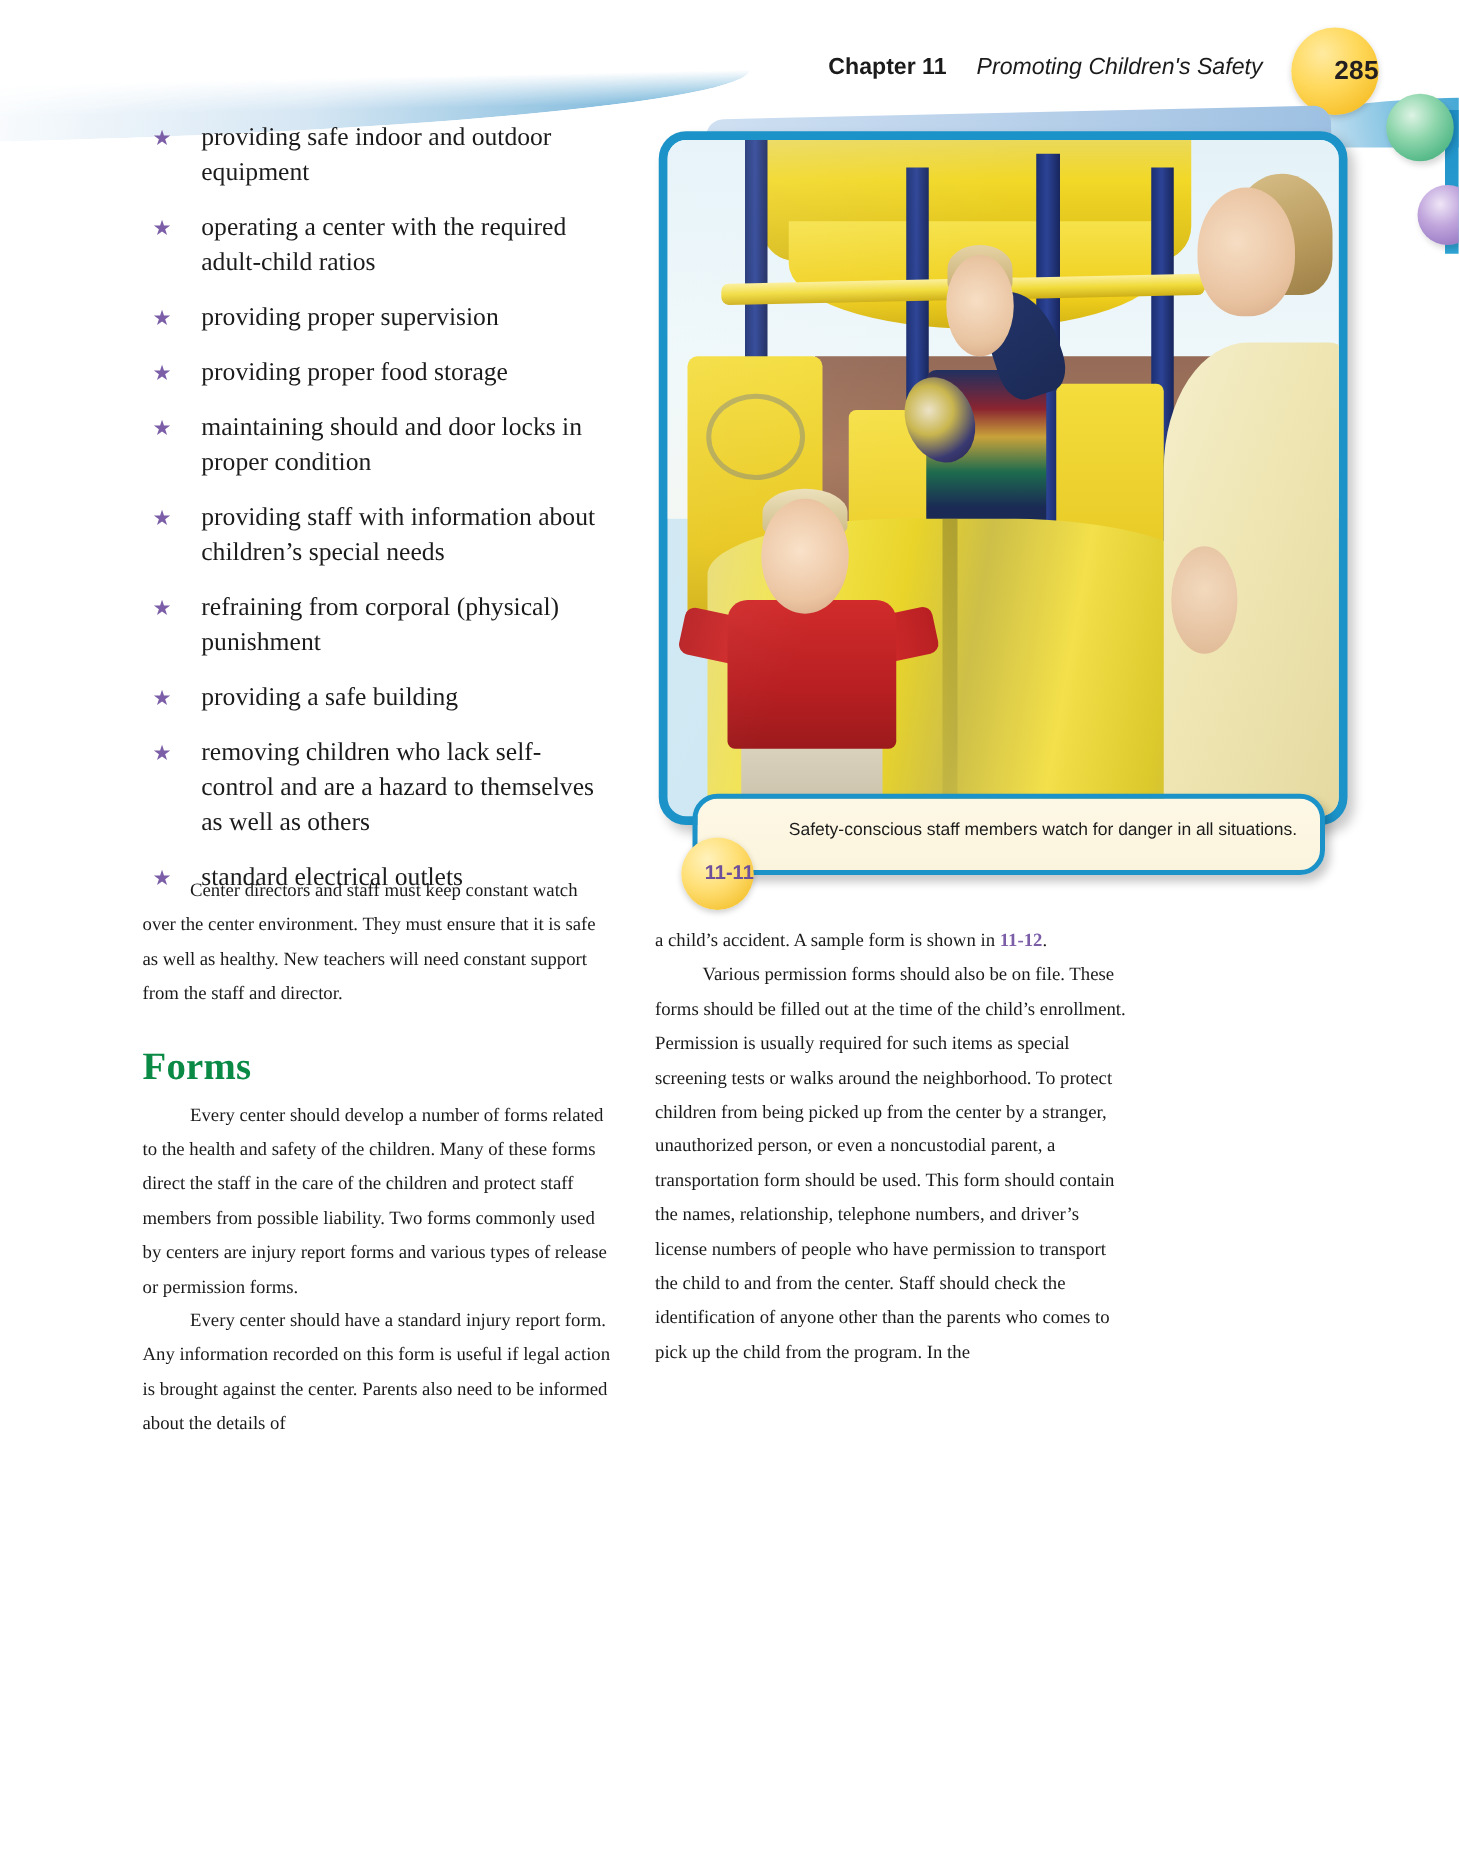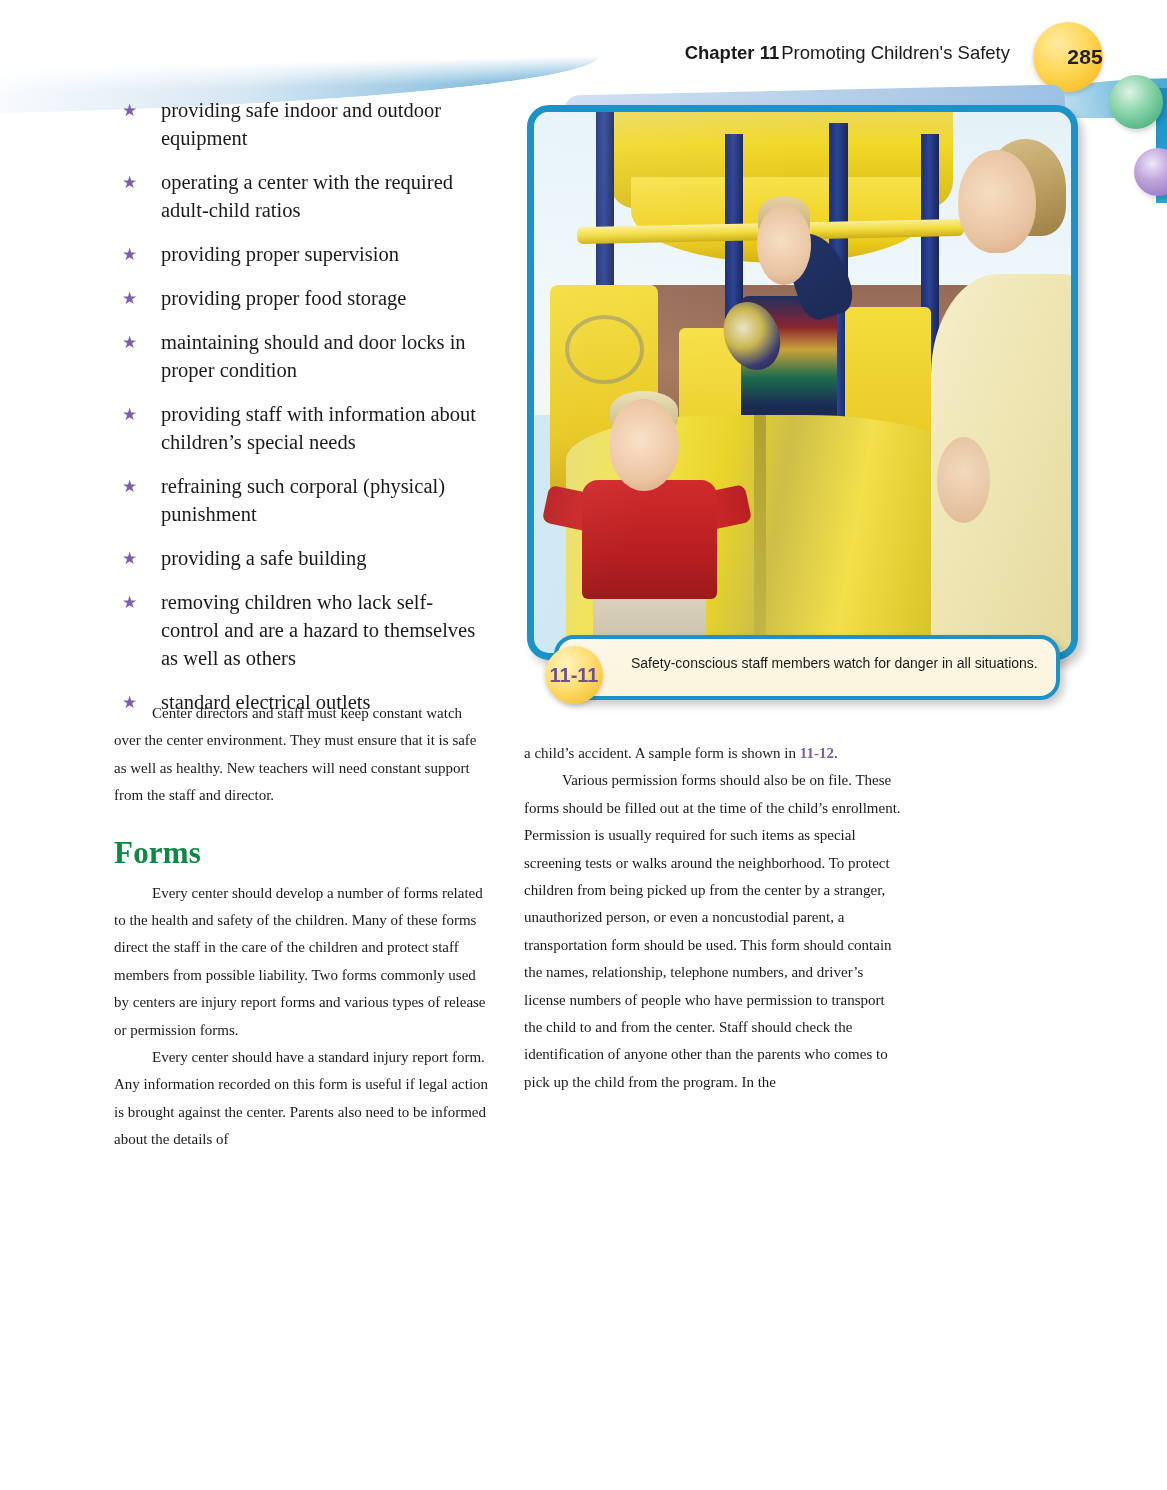--- a/index.html
+++ b/index.html
@@ -92,21 +92,21 @@
     left: 0;
     top: 42px;
     width: 1010px;
     text-align: right;
     font-family: "Liberation Sans", sans-serif;
     font-size: 18.5px;
     color: #1b1b1b;
     white-space: nowrap;
   }
   .running-head .chapter-label { font-weight: bold; }
-  .running-head .chapter-title { margin-left: 2px; }
+  .running-head .chapter-title { margin-left: 24px; font-style: italic; }
 
   
   .col-left {
     position: absolute;
     left: 114px;
     top: 96px;
     width: 372px;
   }
   .col-left-lower {
     position: absolute;
@@ -369,32 +369,32 @@
   }
   .caption-text {
     font-family: "Liberation Sans", sans-serif;
     font-size: 14px;
     line-height: 25px;
     color: #1b1b1b;
   }
   .caption-badge {
     position: absolute;
     left: 40px;
-    top: 566px;
+    top: 590px;
     width: 58px;
     height: 58px;
     border-radius: 50%;
     background: radial-gradient(circle at 36% 30%, #fff2bd 0%, #ffdf75 44%, #f6c63a 78%, #e8b120 100%);
     box-shadow: 0 2px 5px rgba(0,0,0,.2);
     display: flex;
     align-items: center;
-    justify-content: center;
+    justify-content: flex-end;
     font-family: "Liberation Sans", sans-serif;
     font-weight: bold;
-    font-size: 20px;
+    font-size: 16px;
     color: #6d4f9c;
   }
 </style>
 </head>
 <body>
 
 <div class="deco-swoosh-left"></div>
 <div class="deco-swoosh-right"></div>
 <div class="deco-bar-right"></div>
 <div class="sphere-green"></div>
@@ -408,21 +408,21 @@
 </div>
 
 <div class="col-left">
   <ul class="bullets">
     <li><span class="star-icon">★</span><span>providing safe indoor and outdoor equipment</span></li>
     <li><span class="star-icon">★</span><span>operating a center with the required adult-child ratios</span></li>
     <li><span class="star-icon">★</span><span>providing proper supervision</span></li>
     <li><span class="star-icon">★</span><span>providing proper food storage</span></li>
     <li><span class="star-icon">★</span><span>maintaining should and door locks in proper condition</span></li>
     <li><span class="star-icon">★</span><span>providing staff with information about children’s special needs</span></li>
-    <li><span class="star-icon">★</span><span>refraining such corporal (physical) punishment</span></li>
+    <li><span class="star-icon">★</span><span>refraining from corporal (physical) punishment</span></li>
     <li><span class="star-icon">★</span><span>providing a safe building</span></li>
     <li><span class="star-icon">★</span><span>removing children who lack self-control and are a hazard to themselves as well as others</span></li>
     <li><span class="star-icon">★</span><span>standard electrical outlets</span></li>
   </ul>
 </div>
 
 <div class="col-left-lower">
   <p class="body">Center directors and staff must keep constant watch over the center environment. They must ensure that it is safe as well as healthy. New teachers will need constant support from the staff and director.</p>
   <h2 class="section-heading">Forms</h2>
   <p class="body">Every center should develop a number of forms related to the health and safety of the children. Many of these forms direct the staff in the care of the children and protect staff members from possible liability. Two forms commonly used by centers are injury report forms and various types of release or permission forms.</p>

